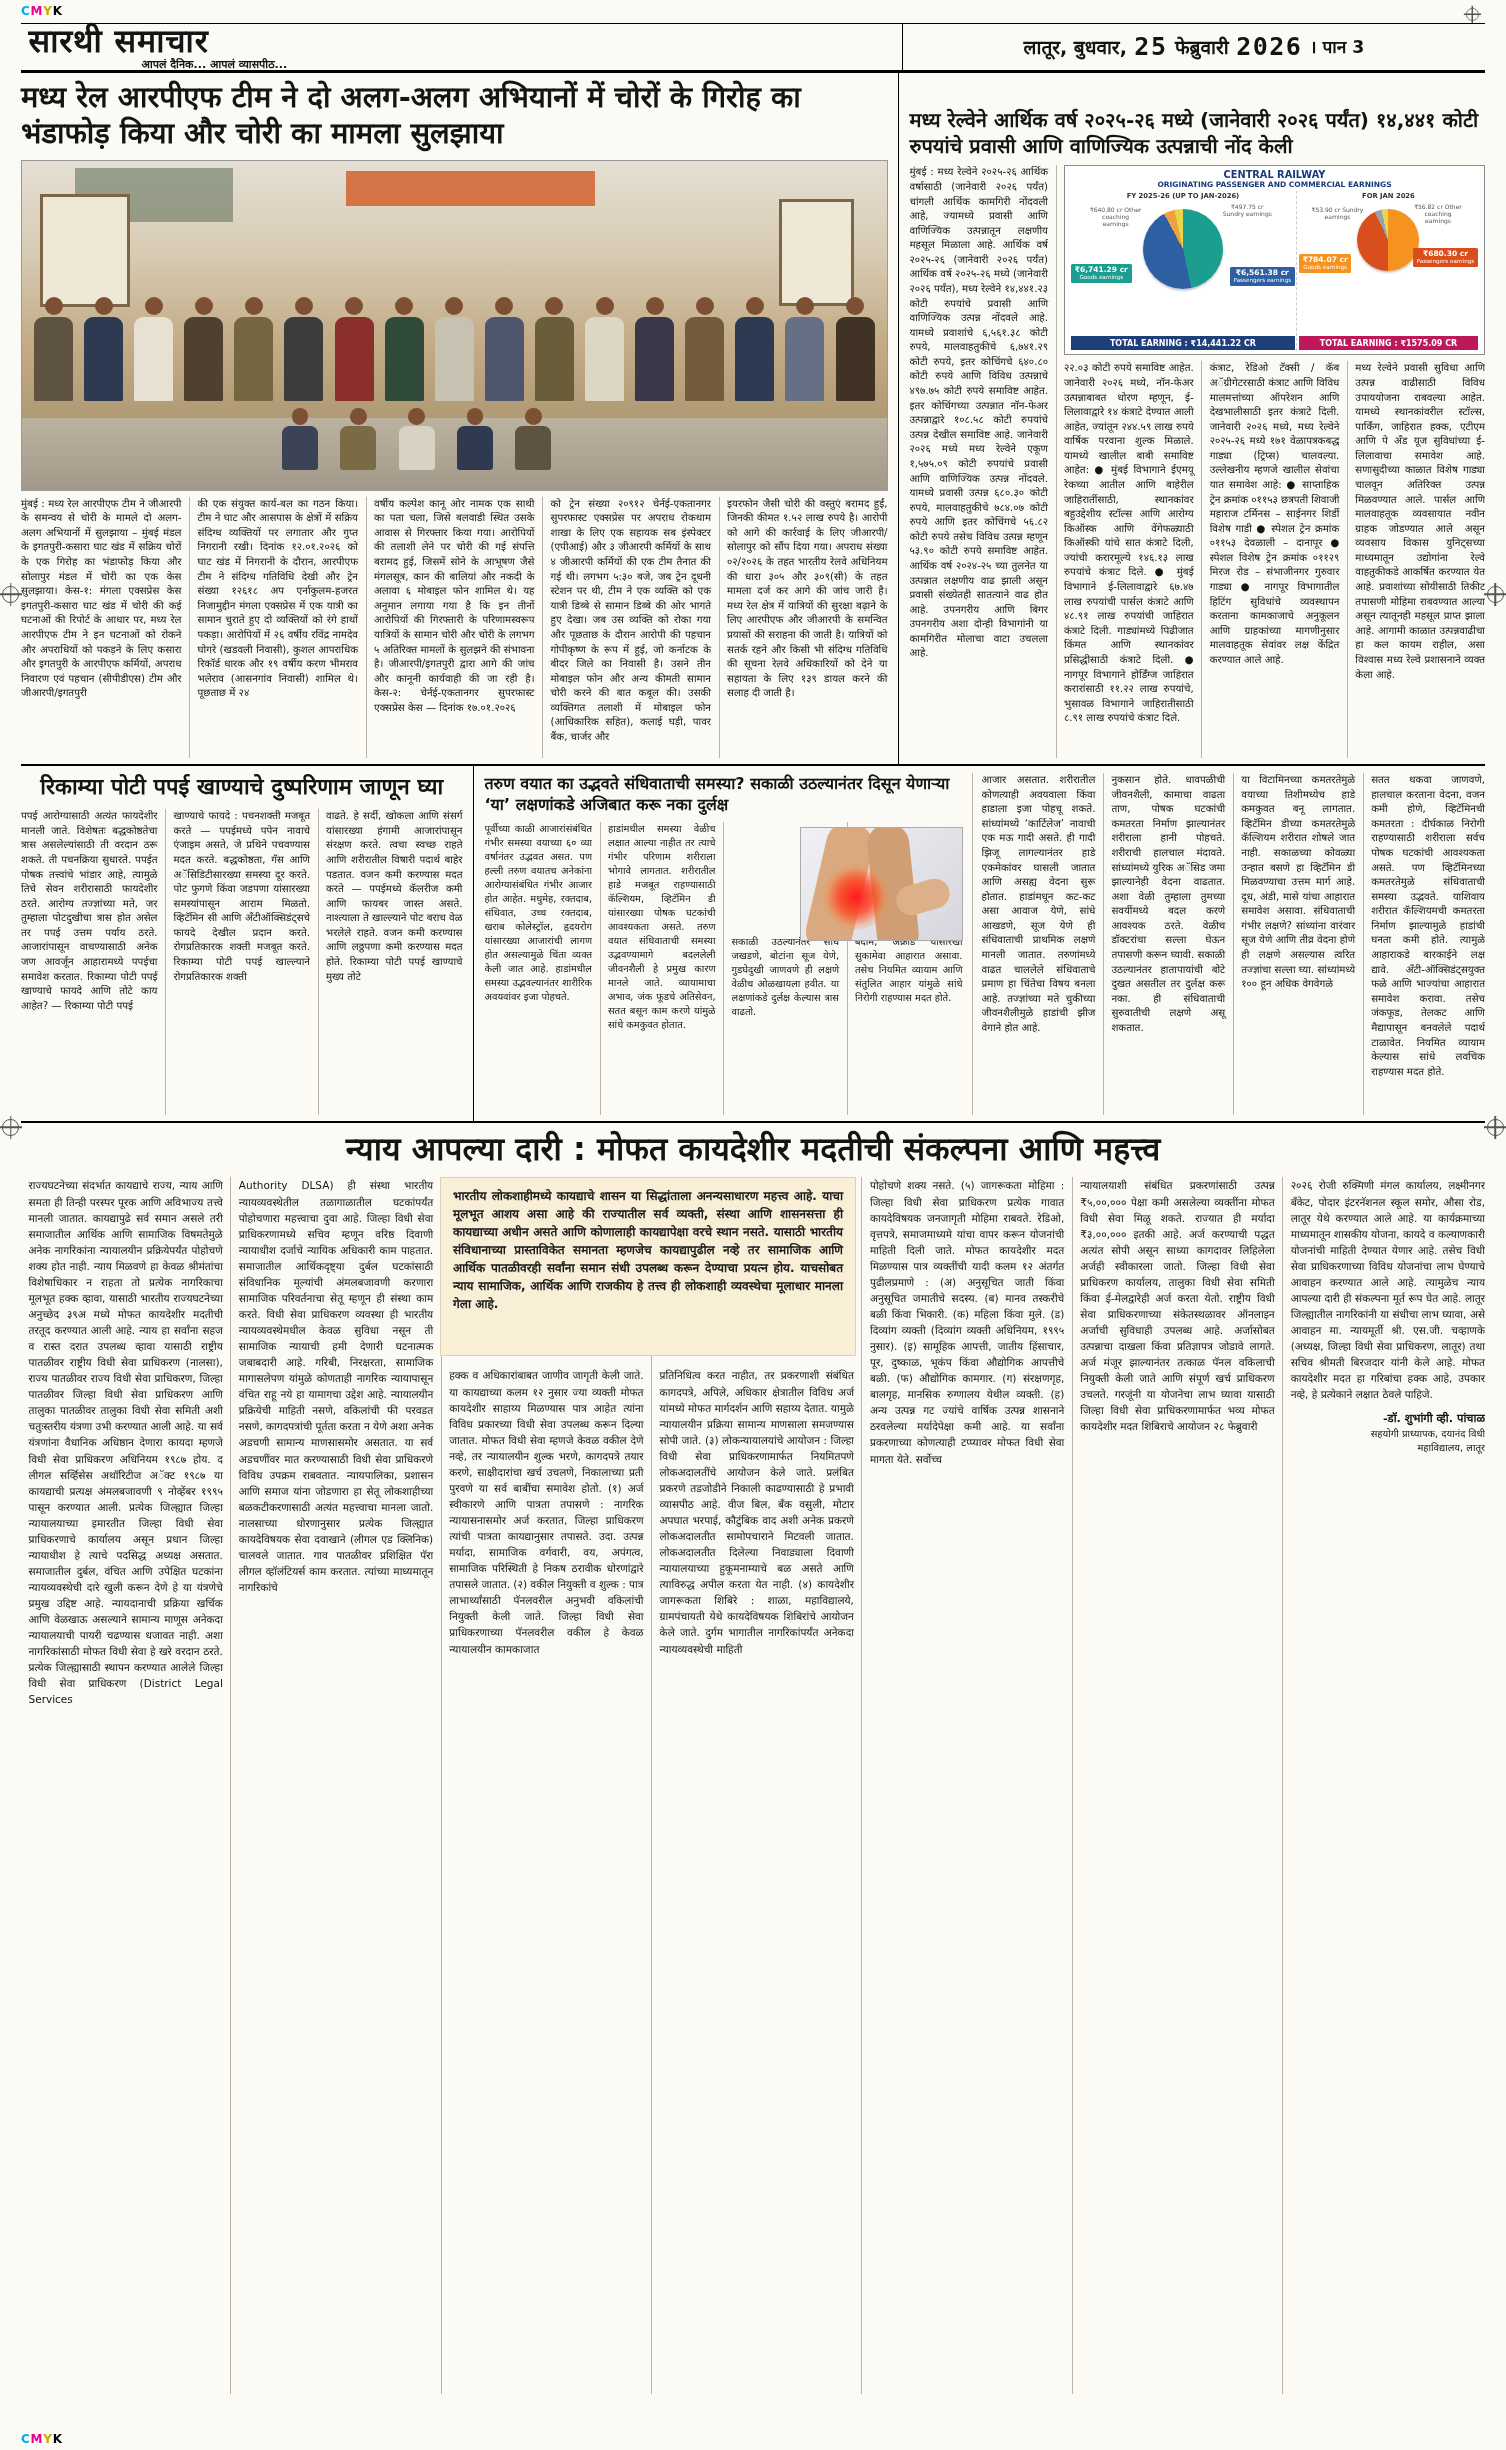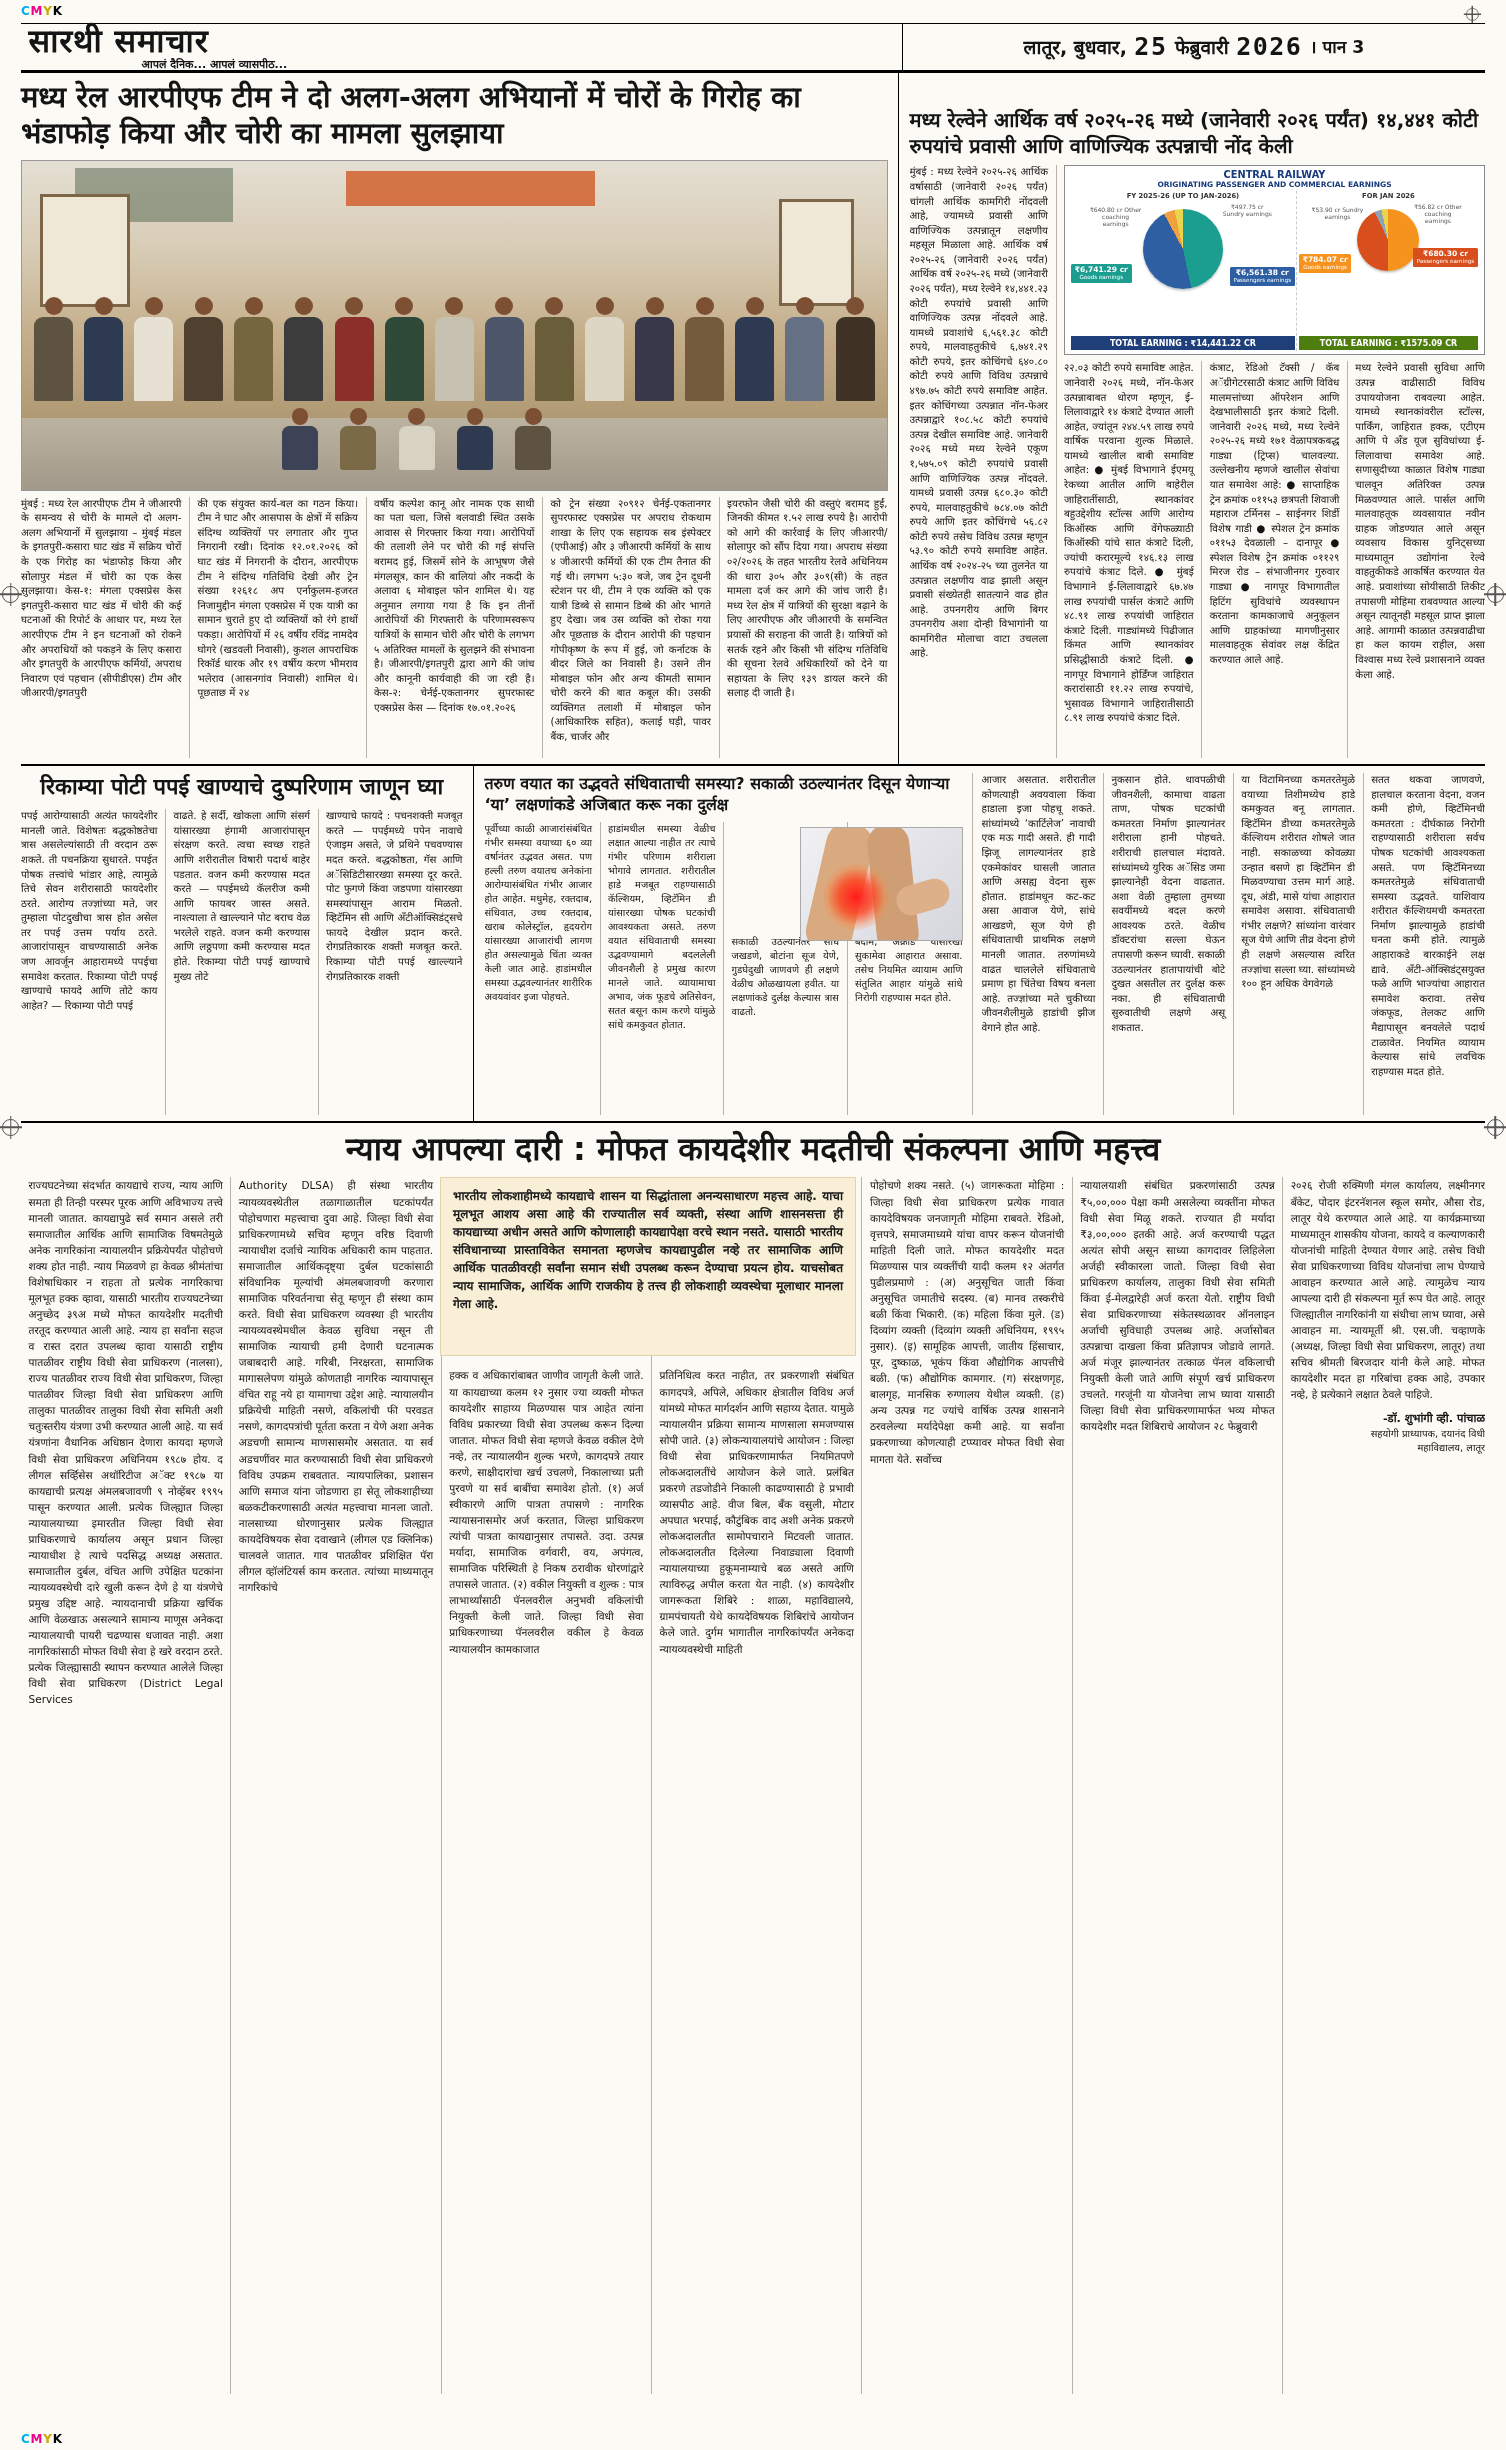--- a/index.html
+++ b/index.html
@@ -77,21 +77,21 @@
   .lp-goods{left:1.5px;top:73px;background:#1b9e8f;}
   .lp-pass{right:1.5px;top:76px;background:#2e5fa3;}
   .lp-s1{left:19.6px;top:16.6px;}
   .lp-s2{right:22.6px;top:13.6px;}
   .rp-goods{left:1.5px;top:63px;background:#f6921e;}
   .rp-pass{right:1.5px;top:57px;background:#d84e1c;}
   .rp-s1{left:13.6px;top:16.6px;}
   .rp-s2{right:15px;top:13.6px;}
   .total-bar{width:100%;color:#fff;font-weight:bold;font-size:8px;text-align:center;padding:2.3px 0;margin-top:auto;}
   .tb-blue{background:#1f3f7a;}
-  .tb-orange{background:#4d7c0f;}
+  .tb-orange{background:#be185d;}
   
   .row2{display:flex;height:357px;border-bottom:2.3px solid #000;}
   .art3{flex:0 0 452px;padding:7.5px 10.5px 6px 0;display:flex;flex-direction:column;}
   .art3 h2{font-size:22px;text-align:center;line-height:1.3;}
   .art3-cols{flex:1;display:flex;margin-top:7.5px;overflow:hidden;}
   .art4{flex:1;border-left:1.5px solid #000;padding:7.5px 0 6px 10.5px;display:flex;}
   .art4-left{flex:0 0 488px;display:flex;flex-direction:column;position:relative;border-right:0.8px solid #b9b3a7;padding-right:9px;}
   .art4-left h2{font-size:16px;line-height:1.33;}
   .art4l-cols{flex:1;display:flex;margin-top:6px;overflow:hidden;}
   .art4l-cols .col{font-size:9.8px;}
@@ -297,22 +297,22 @@
       </div>
     </article>
   </section>
 
   <section class="row2">
 
     <article class="art3">
       <h2>रिकाम्या पोटी पपई खाण्याचे दुष्परिणाम जाणून घ्या</h2>
       <div class="art3-cols">
         <div class="col">पपई आरोग्यासाठी अत्यंत फायदेशीर मानली जाते. विशेषतः बद्धकोष्ठतेचा त्रास असलेल्यांसाठी ती वरदान ठरू शकते. ती पचनक्रिया सुधारते. पपईत पोषक तत्त्वांचे भांडार आहे, त्यामुळे तिचे सेवन शरीरासाठी फायदेशीर ठरते. आरोग्य तज्ज्ञांच्या मते, जर तुम्हाला पोटदुखीचा त्रास होत असेल तर पपई उत्तम पर्याय ठरते. आजारांपासून वाचण्यासाठी अनेक जण आवर्जून आहारामध्ये पपईचा समावेश करतात. रिकाम्या पोटी पपई खाण्याचे फायदे आणि तोटे काय आहेत? — रिकाम्या पोटी पपई</div>
+        <div class="col">खाण्याचे फायदे : पचनशक्ती मजबूत करते — पपईमध्ये पपेन नावाचे एंजाइम असते, जे प्रथिने पचवण्यास मदत करते. बद्धकोष्ठता, गॅस आणि अॅसिडिटीसारख्या समस्या दूर करते. पोट फुगणे किंवा जडपणा यांसारख्या समस्यांपासून आराम मिळतो. व्हिटॅमिन सी आणि अँटीऑक्सिडंट्सचे फायदे देखील प्रदान करते. रोगप्रतिकारक शक्ती मजबूत करते. रिकाम्या पोटी पपई खाल्ल्याने रोगप्रतिकारक शक्ती</div>
         <div class="col">वाढते. हे सर्दी, खोकला आणि संसर्ग यांसारख्या हंगामी आजारांपासून संरक्षण करते. त्वचा स्वच्छ राहते आणि शरीरातील विषारी पदार्थ बाहेर पडतात. वजन कमी करण्यास मदत करते — पपईमध्ये कॅलरीज कमी आणि फायबर जास्त असते. नाश्त्याला ते खाल्ल्याने पोट बराच वेळ भरलेले राहते. वजन कमी करण्यास आणि लठ्ठपणा कमी करण्यास मदत होते. रिकाम्या पोटी पपई खाण्याचे मुख्य तोटे</div>
-        <div class="col">खाण्याचे फायदे : पचनशक्ती मजबूत करते — पपईमध्ये पपेन नावाचे एंजाइम असते, जे प्रथिने पचवण्यास मदत करते. बद्धकोष्ठता, गॅस आणि अॅसिडिटीसारख्या समस्या दूर करते. पोट फुगणे किंवा जडपणा यांसारख्या समस्यांपासून आराम मिळतो. व्हिटॅमिन सी आणि अँटीऑक्सिडंट्सचे फायदे देखील प्रदान करते. रोगप्रतिकारक शक्ती मजबूत करते. रिकाम्या पोटी पपई खाल्ल्याने रोगप्रतिकारक शक्ती</div>
       </div>
     </article>
 
     <article class="art4">
       <div class="art4-left">
         <h2>तरुण वयात का उद्भवते संधिवाताची समस्या? सकाळी उठल्यानंतर दिसून येणाऱ्या ‘या’ लक्षणांकडे अजिबात करू नका दुर्लक्ष</h2>
         <div class="knee">
           <div class="leg1"></div>
           <div class="leg2"></div>
           <div class="glow"></div>

